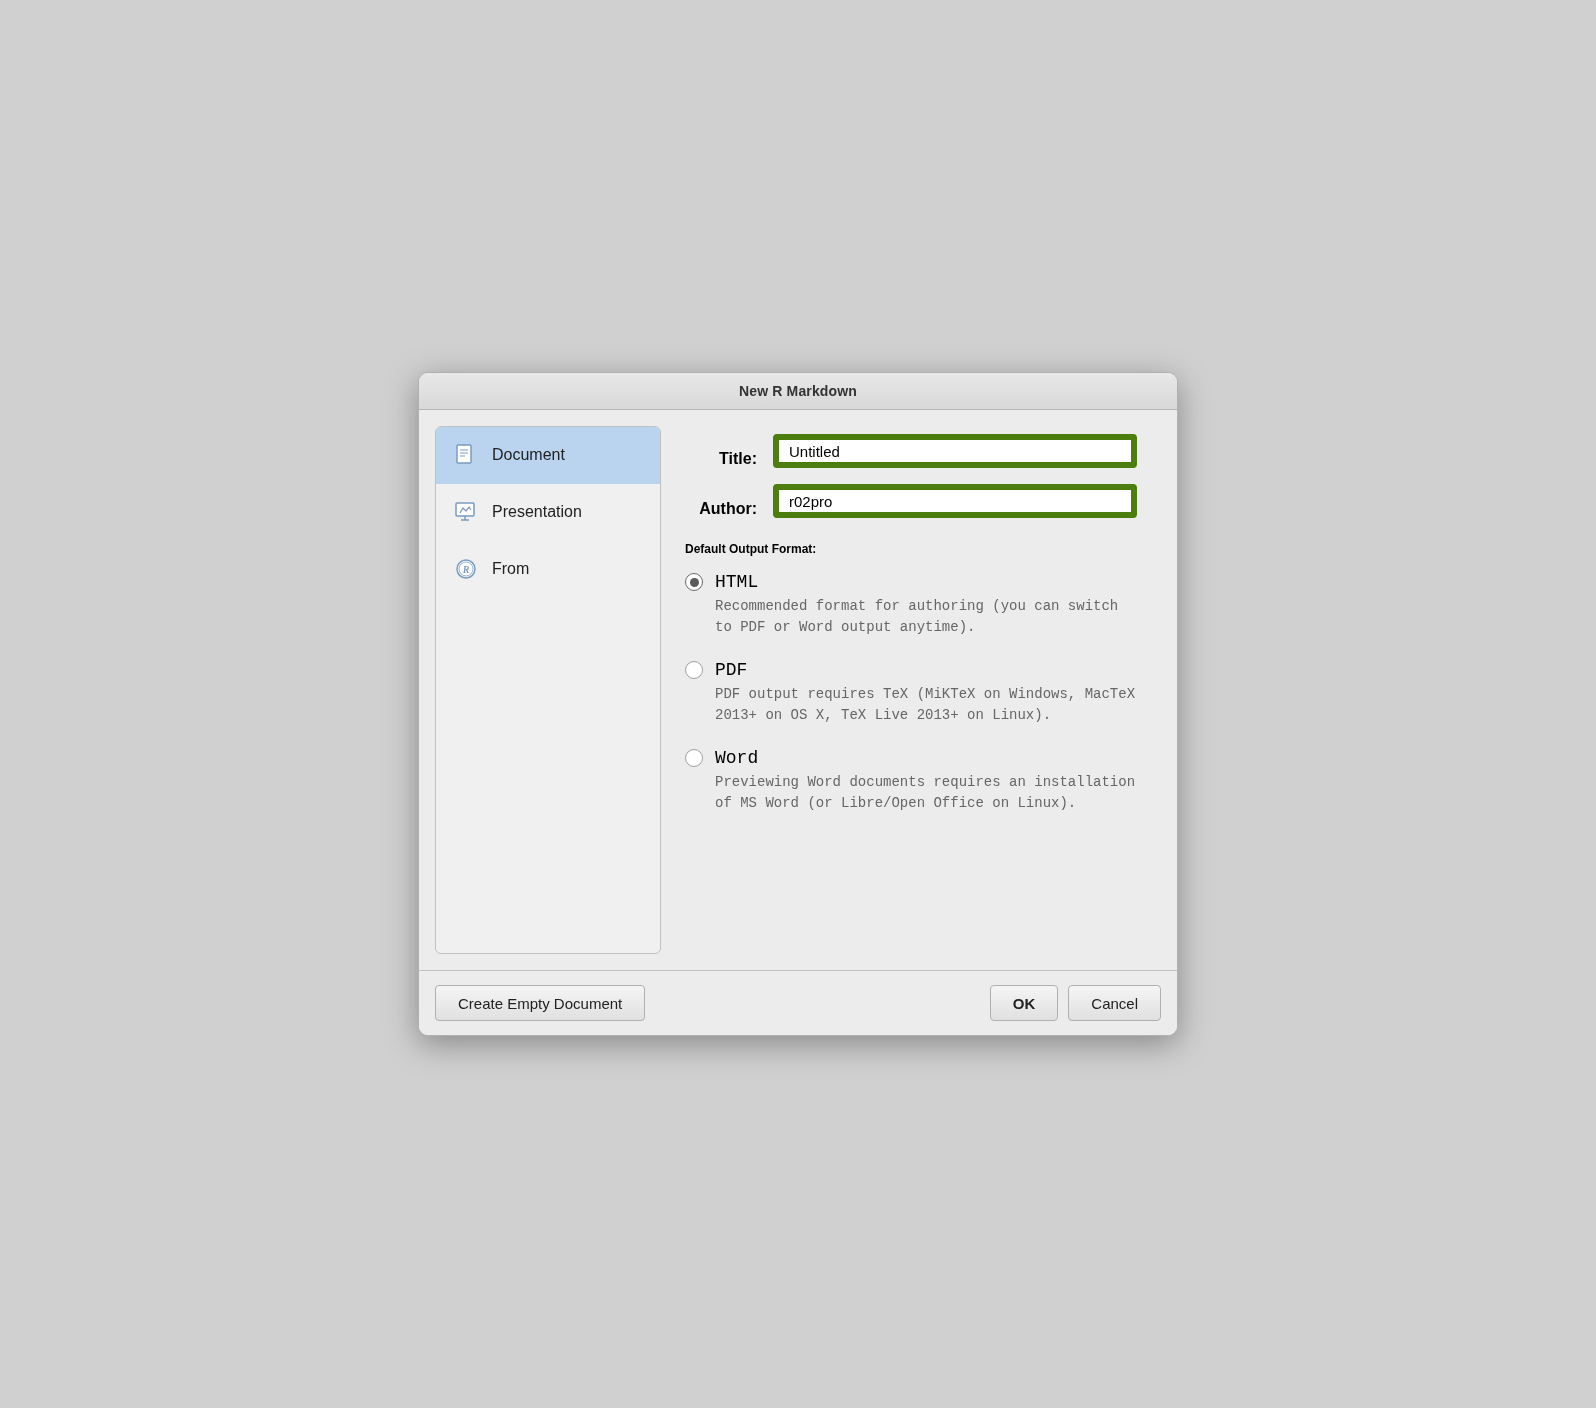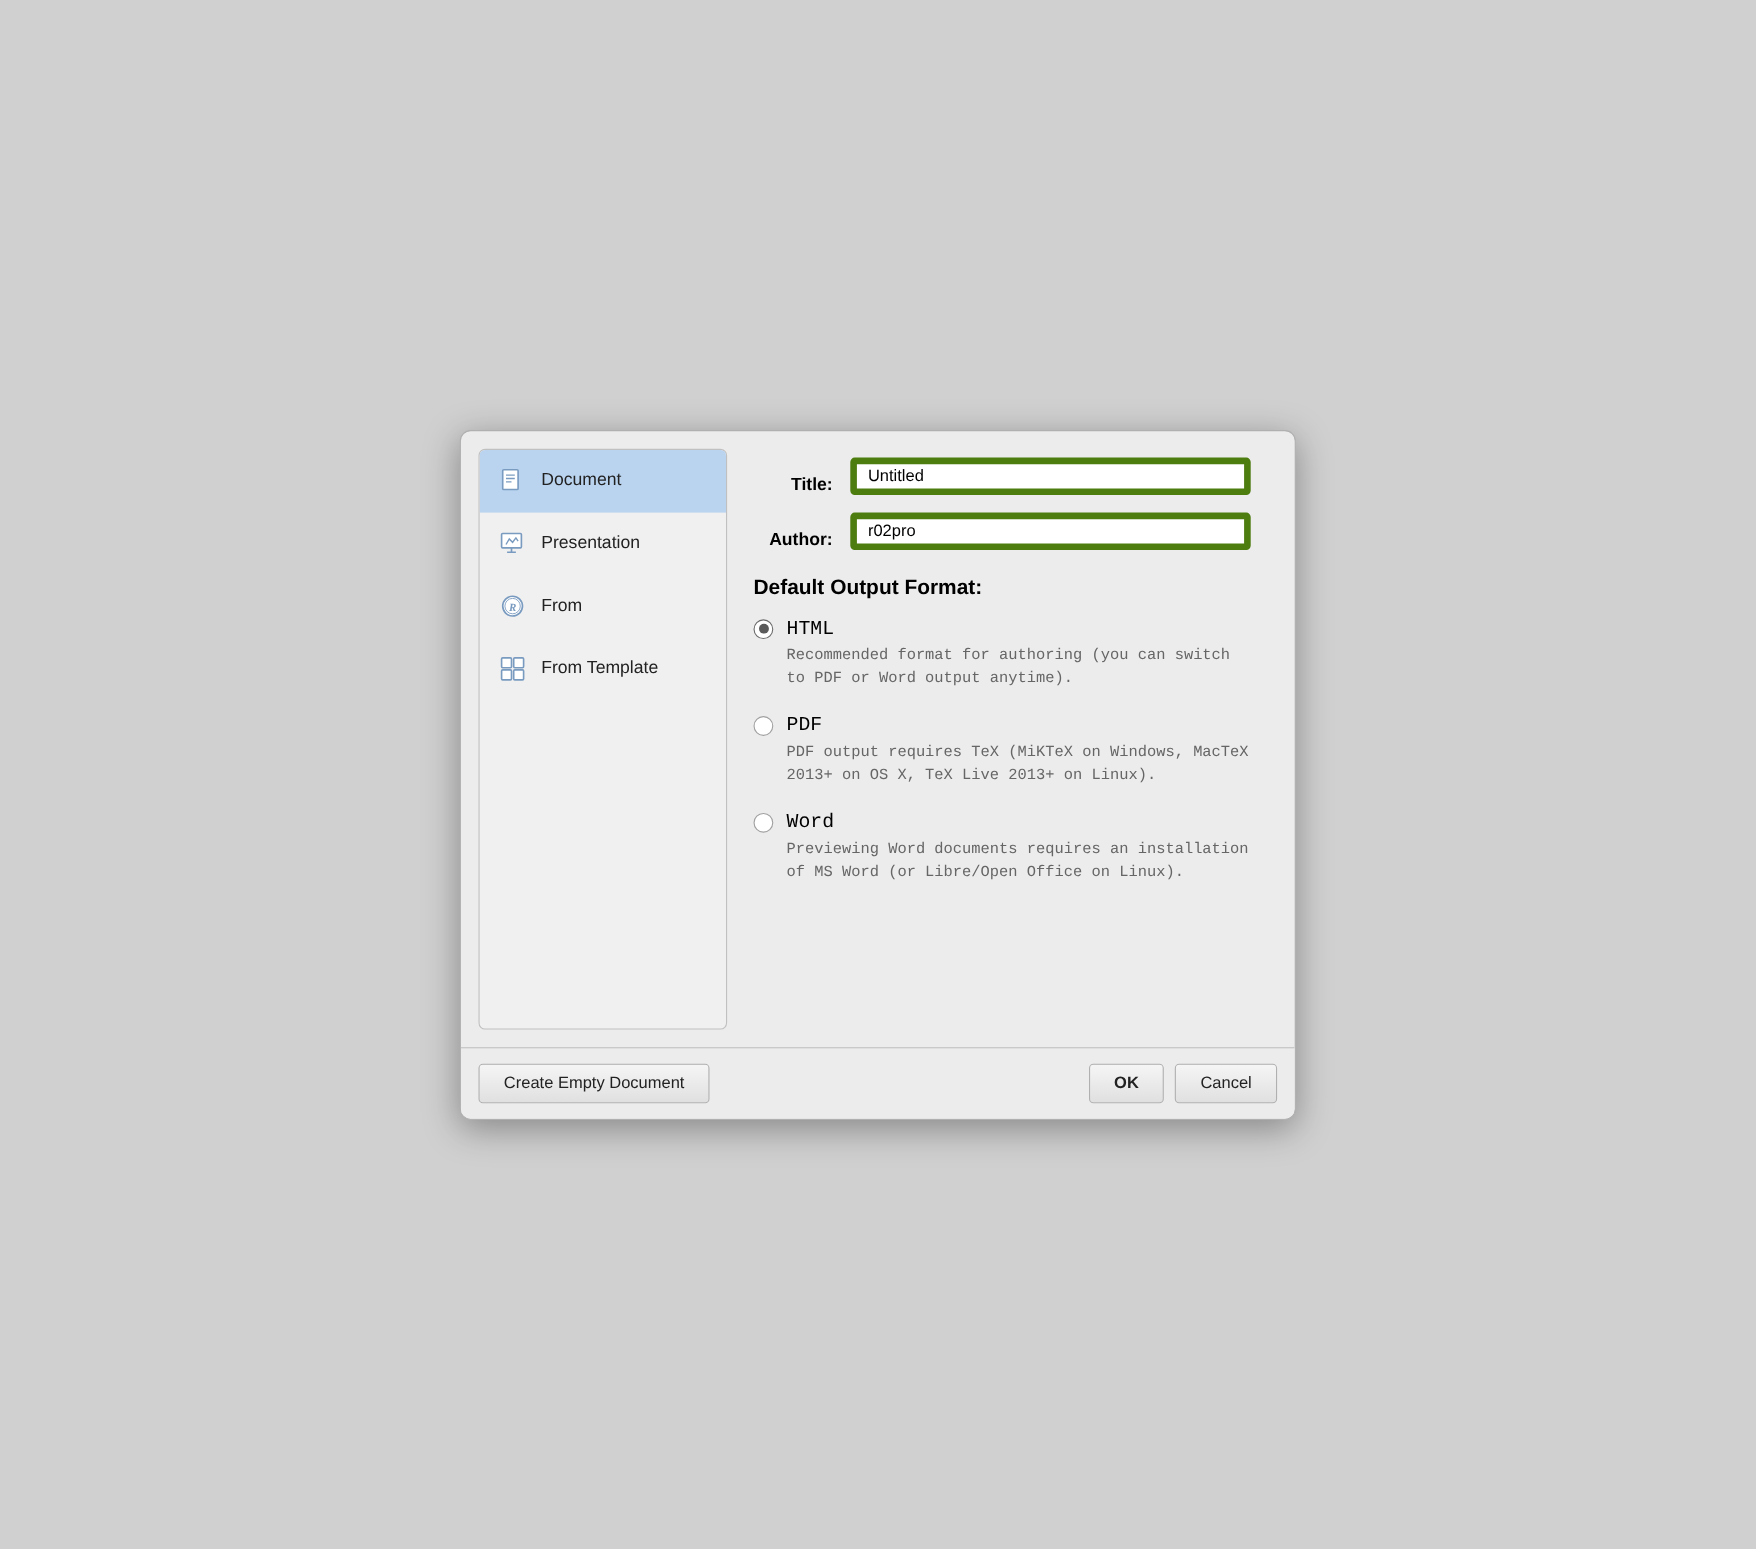--- a/index.html
+++ b/index.html
@@ -110,21 +110,21 @@
       height: 34px;
       border: 6px solid #4d7c0f;
       border-radius: 4px;
       padding: 0 10px;
       font-size: 15px;
       background: #fff;
       outline: none;
     }
 
     .section-title {
-      font-size: 19px;
+      font-size: 12px;
       font-weight: 700;
       margin-top: 8px;
     }
 
     .radio-group {
       display: flex;
       flex-direction: column;
       gap: 22px;
       font-family: Liberation Mono, monospace;
     }
@@ -212,20 +212,23 @@
 
     .btn-ok {
       font-weight: 700;
     }
   </style>
 </head>
 <body>
 
 <div class="dialog">
 
+  <div class="dialog-titlebar">
+    <span>New R Markdown</span>
+  </div>
 
   <div class="dialog-body">
 
     <div class="sidebar">
 
       <div class="sidebar-item selected">
         <div class="icon-wrap">
           <svg width="24" height="24" viewBox="0 0 24 24" fill="none">
             <rect x="3" y="2" width="14" height="18" rx="1" fill="white" stroke="#7a9bc0" stroke-width="1.5"></rect>
             <line x1="6" y1="7" x2="14" y2="7" stroke="#7a9bc0" stroke-width="1.2"></line>
@@ -252,31 +255,20 @@
         <div class="icon-wrap">
           <svg width="24" height="24" viewBox="0 0 24 24" fill="none">
             <circle cx="12" cy="12" r="9" stroke="#7a9bc0" stroke-width="1.5" fill="white"></circle>
             <circle cx="12" cy="12" r="7" stroke="#7a9bc0" stroke-width="0.8" fill="none"></circle>
             <text x="12" y="16" text-anchor="middle" font-size="10" font-weight="bold" fill="#7a9bc0" font-family="serif" font-style="italic">R</text>
           </svg>
         </div>
         <span class="sidebar-item-label">From</span>
       </div>
 
-      <div class="sidebar-item">
-        <div class="icon-wrap">
-          <svg width="24" height="24" viewBox="0 0 24 24" fill="none">
-            <rect x="2" y="2" width="9" height="9" rx="1" fill="white" stroke="#7a9bc0" stroke-width="1.5"></rect>
-            <rect x="13" y="2" width="9" height="9" rx="1" fill="white" stroke="#7a9bc0" stroke-width="1.5"></rect>
-            <rect x="2" y="13" width="9" height="9" rx="1" fill="white" stroke="#7a9bc0" stroke-width="1.5"></rect>
-            <rect x="13" y="13" width="9" height="9" rx="1" fill="white" stroke="#7a9bc0" stroke-width="1.5"></rect>
-          </svg>
-        </div>
-        <span class="sidebar-item-label">From Template</span>
-      </div>
 
     </div>
 
     <div class="right-panel">
 
       <div class="form-row">
         <span class="form-label">Title:</span>
         <input class="form-input" type="text" value="Untitled" style="">
       </div>
 

